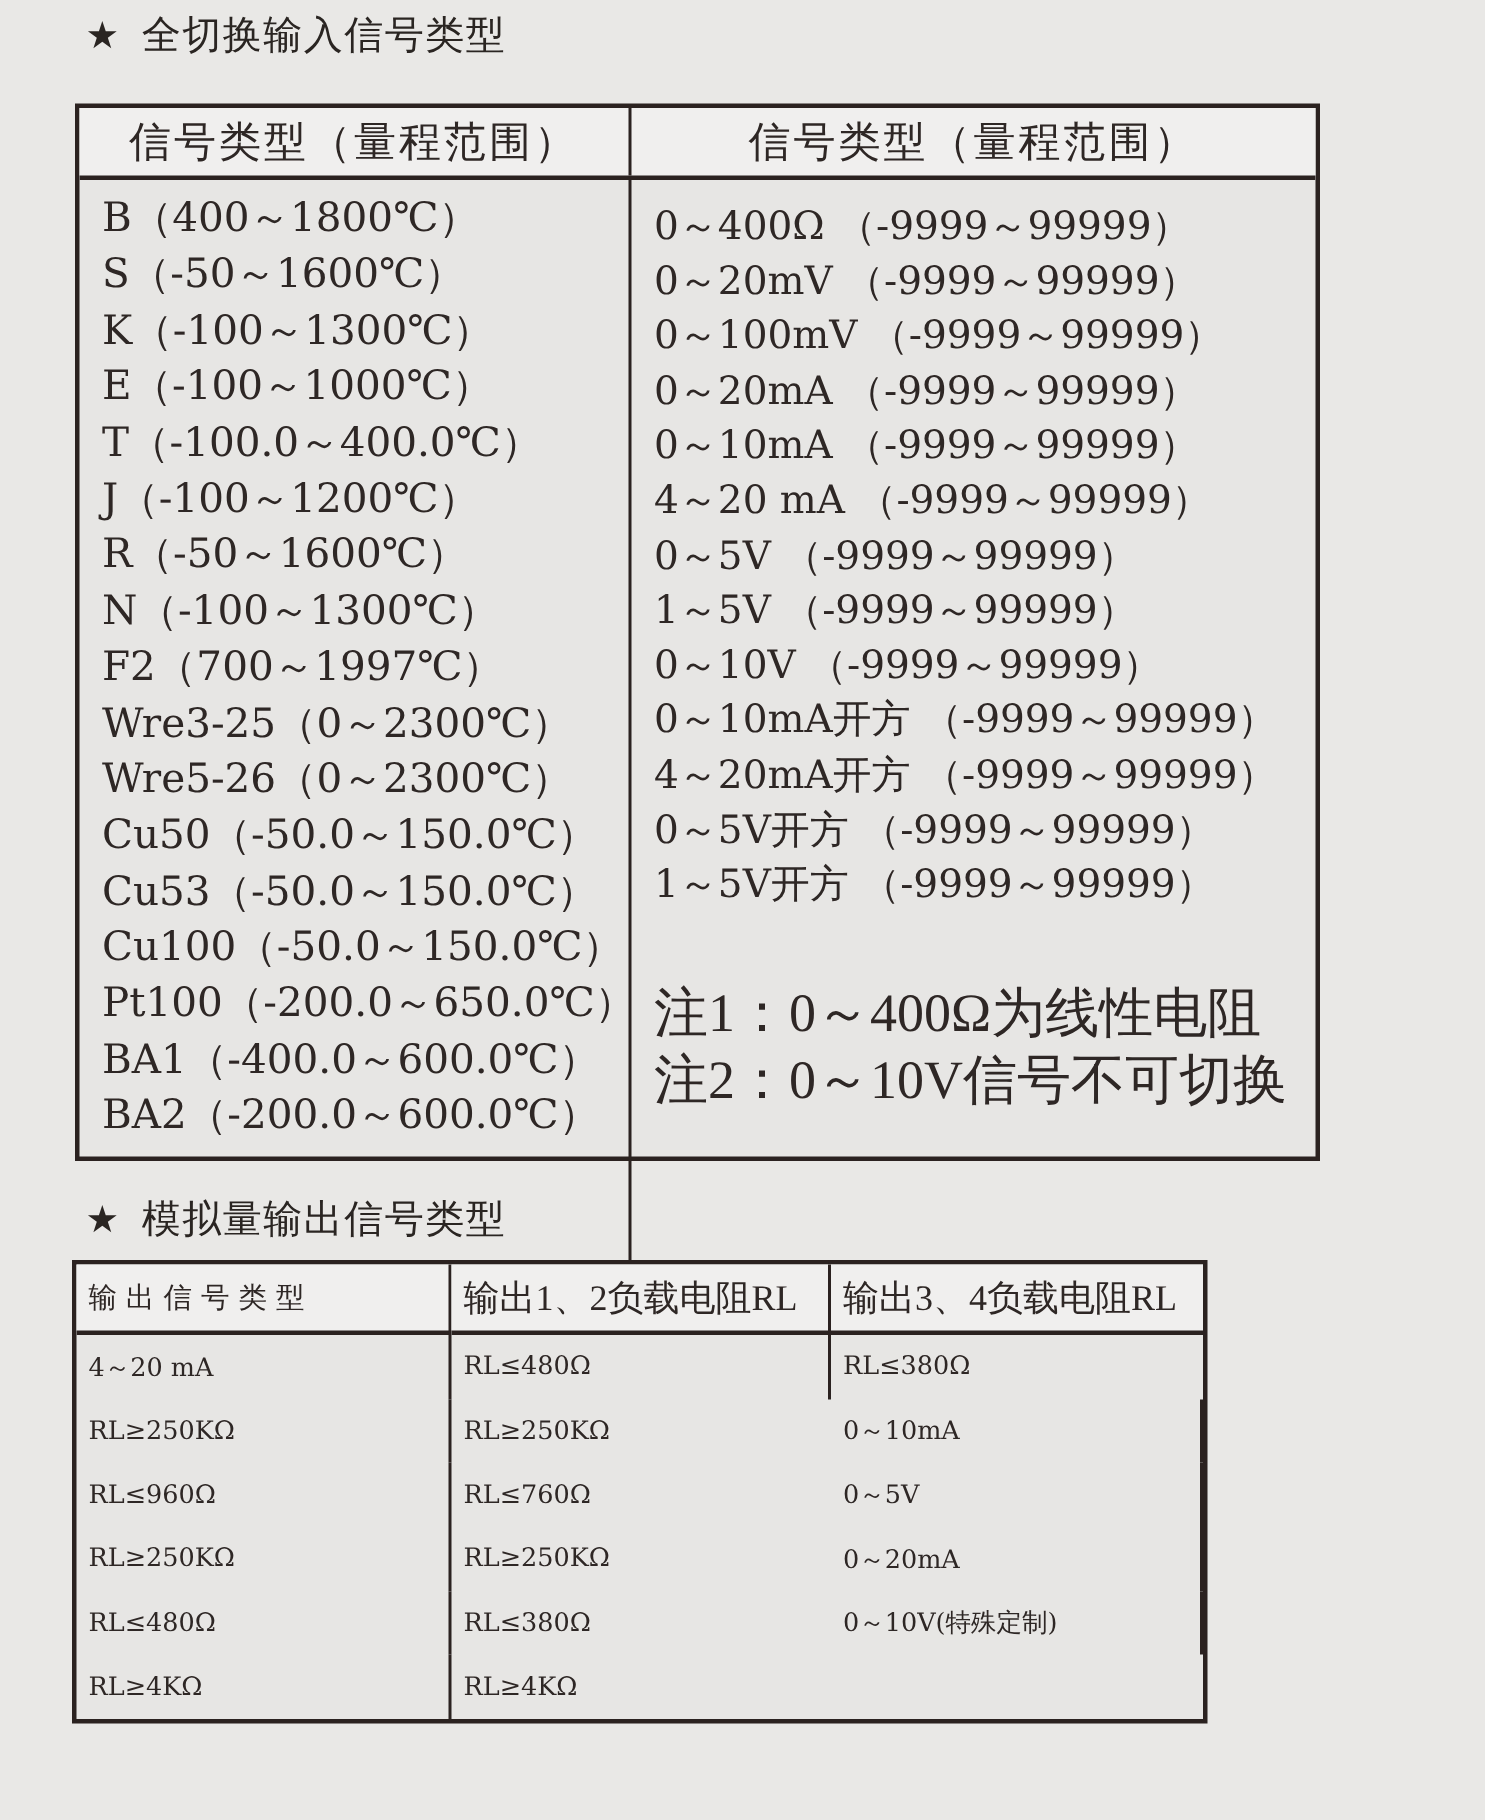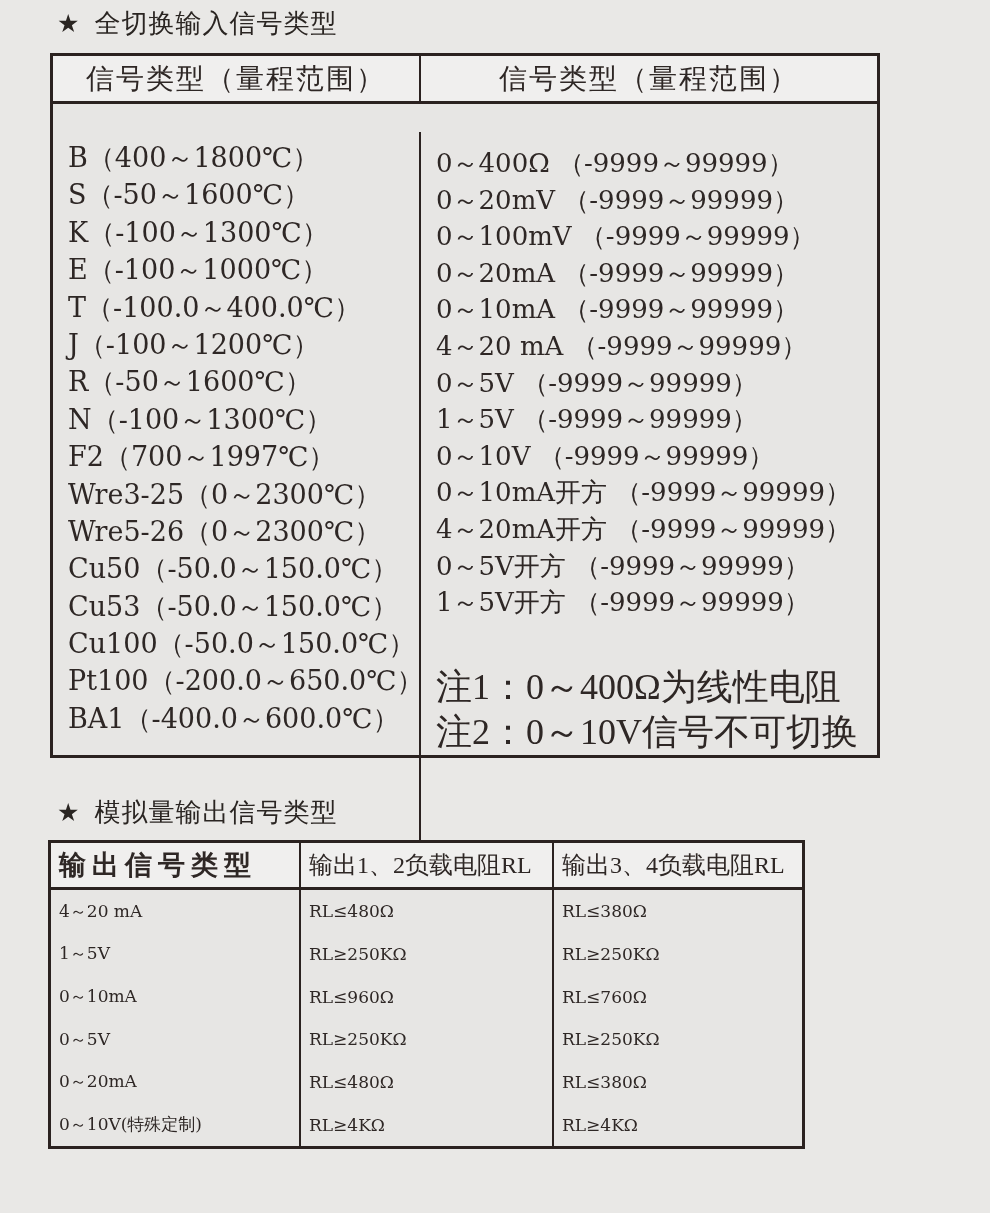--- a/index.html
+++ b/index.html
@@ -18,38 +18,38 @@
     font-family:"DejaVu Sans", sans-serif;
     font-size:26px;font-weight:500;color:#2a2522;
     letter-spacing:1px;white-space:nowrap;
   }
   .heading .star{font-size:25px;letter-spacing:0;}
   #heading-1{top:6px;}
   #heading-2{top:795px;}
 
   
   .table1{
-    position:absolute;left:50px;top:53px;
+    position:absolute;left:50px;top:69px;
     width:830px;height:705px;
     border:3px solid #2b2220;box-sizing:border-box;
     background:#e7e6e4;
   }
   .t1-header{
     display:grid;grid-template-columns:368px 1fr;
     height:48px;background:#f0efee;
     border-bottom:3px solid #2b2220;box-sizing:border-box;
   }
   .t1-hcell{
     display:flex;align-items:center;justify-content:center;
     font-size:28px;letter-spacing:2px;white-space:nowrap;
   }
   .t1-hcell.first{border-right:2px solid #2b2220;}
   .t1-body{
     display:grid;grid-template-columns:368px 1fr;
-    height:755px;box-sizing:border-box;margin-top:28px;
+    height:755px;box-sizing:border-box;
   }
   .t1-left{
     border-right:2px solid #2b2220;
     padding:7px 0 0 15px;box-sizing:border-box;
   }
   .t1-left .row{
     height:37.4px;line-height:37.4px;
     font-size:27px;white-space:nowrap;
   }
   .t1-right{padding:13px 0 0 15px;box-sizing:border-box;}
@@ -77,21 +77,21 @@
     display:flex;align-items:center;
     font-size:17px;white-space:nowrap;
     padding-left:8px;box-sizing:border-box;
     border-right:2px solid #2b2220;
   }
   .t2-cell.last{border-right:none;}
   .t2-cell.hdr{
     background:#f0efee;
     border-bottom:3px solid #2b2220;
   }
-  .t2-cell.hdr.c1{letter-spacing:6px;font-size:27px;font-weight:bold;}
+  .t2-cell.hdr.c1{letter-spacing:6px;font-size:19px;}
   .t2-cell.hdr.c2,.t2-cell.hdr.c3{font-size:24px;letter-spacing:0;font-family:Liberation Serif, serif;}
 </style>
 </head>
 <body>
 
 <div class="page">
 
   <div class="heading" id="heading-1">
     <span class="star">★</span>
     <span>全切换输入信号类型</span>
@@ -113,20 +113,21 @@
         <div class="row">R（-50～1600℃）</div>
         <div class="row">N（-100～1300℃）</div>
         <div class="row">F2（700～1997℃）</div>
         <div class="row">Wre3-25（0～2300℃）</div>
         <div class="row">Wre5-26（0～2300℃）</div>
         <div class="row">Cu50（-50.0～150.0℃）</div>
         <div class="row">Cu53（-50.0～150.0℃）</div>
         <div class="row">Cu100（-50.0～150.0℃）</div>
         <div class="row">Pt100（-200.0～650.0℃）</div>
         <div class="row">BA1（-400.0～600.0℃）</div>
+        <div class="row">BA2（-200.0～600.0℃）</div>
       </div>
       <div class="t1-right">
         <div class="row">0～400Ω （-9999～99999）</div>
         <div class="row">0～20mV （-9999～99999）</div>
         <div class="row">0～100mV （-9999～99999）</div>
         <div class="row">0～20mA （-9999～99999）</div>
         <div class="row">0～10mA （-9999～99999）</div>
         <div class="row">4～20 mA （-9999～99999）</div>
         <div class="row">0～5V （-9999～99999）</div>
         <div class="row">1～5V （-9999～99999）</div>
@@ -150,21 +151,20 @@
 
   <div class="table2">
     <div class="t2-cell hdr c1">输出信号类型</div>
     <div class="t2-cell hdr c2">输出1、2负载电阻RL</div>
     <div class="t2-cell hdr c3 last">输出3、4负载电阻RL</div>
 
     <div class="t2-cell">4～20 mA</div>
     <div class="t2-cell">RL≤480Ω</div>
     <div class="t2-cell last">RL≤380Ω</div>
 
-    <div class="t2-cell">1～5V</div>
     <div class="t2-cell">RL≥250KΩ</div>
     <div class="t2-cell last">RL≥250KΩ</div>
 
     <div class="t2-cell">0～10mA</div>
     <div class="t2-cell">RL≤960Ω</div>
     <div class="t2-cell last">RL≤760Ω</div>
 
     <div class="t2-cell">0～5V</div>
     <div class="t2-cell">RL≥250KΩ</div>
     <div class="t2-cell last">RL≥250KΩ</div>

